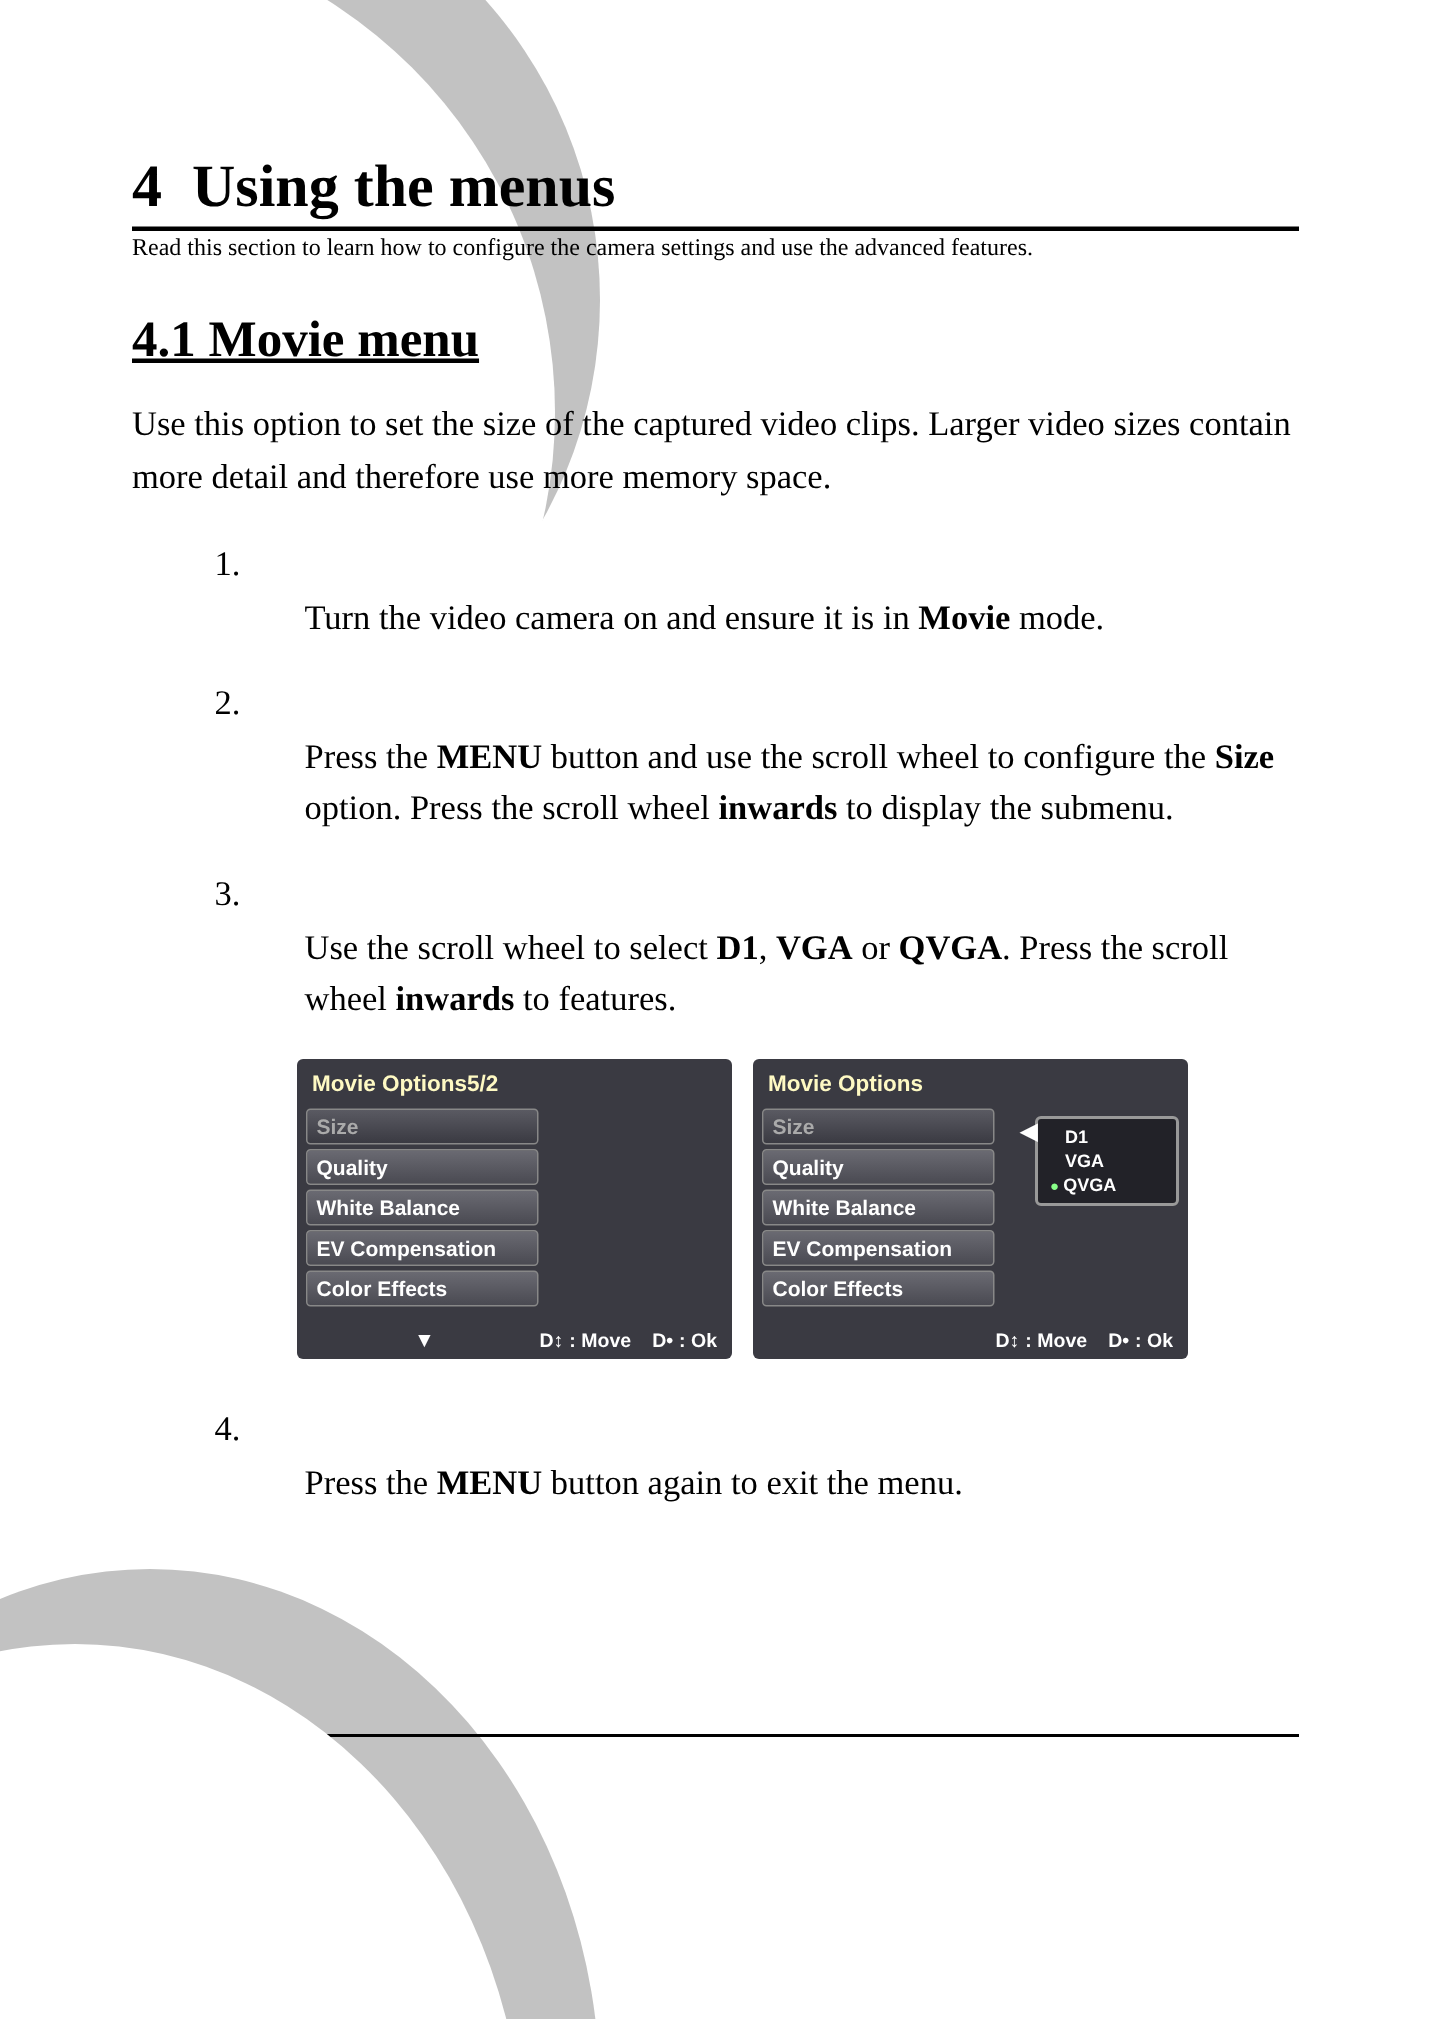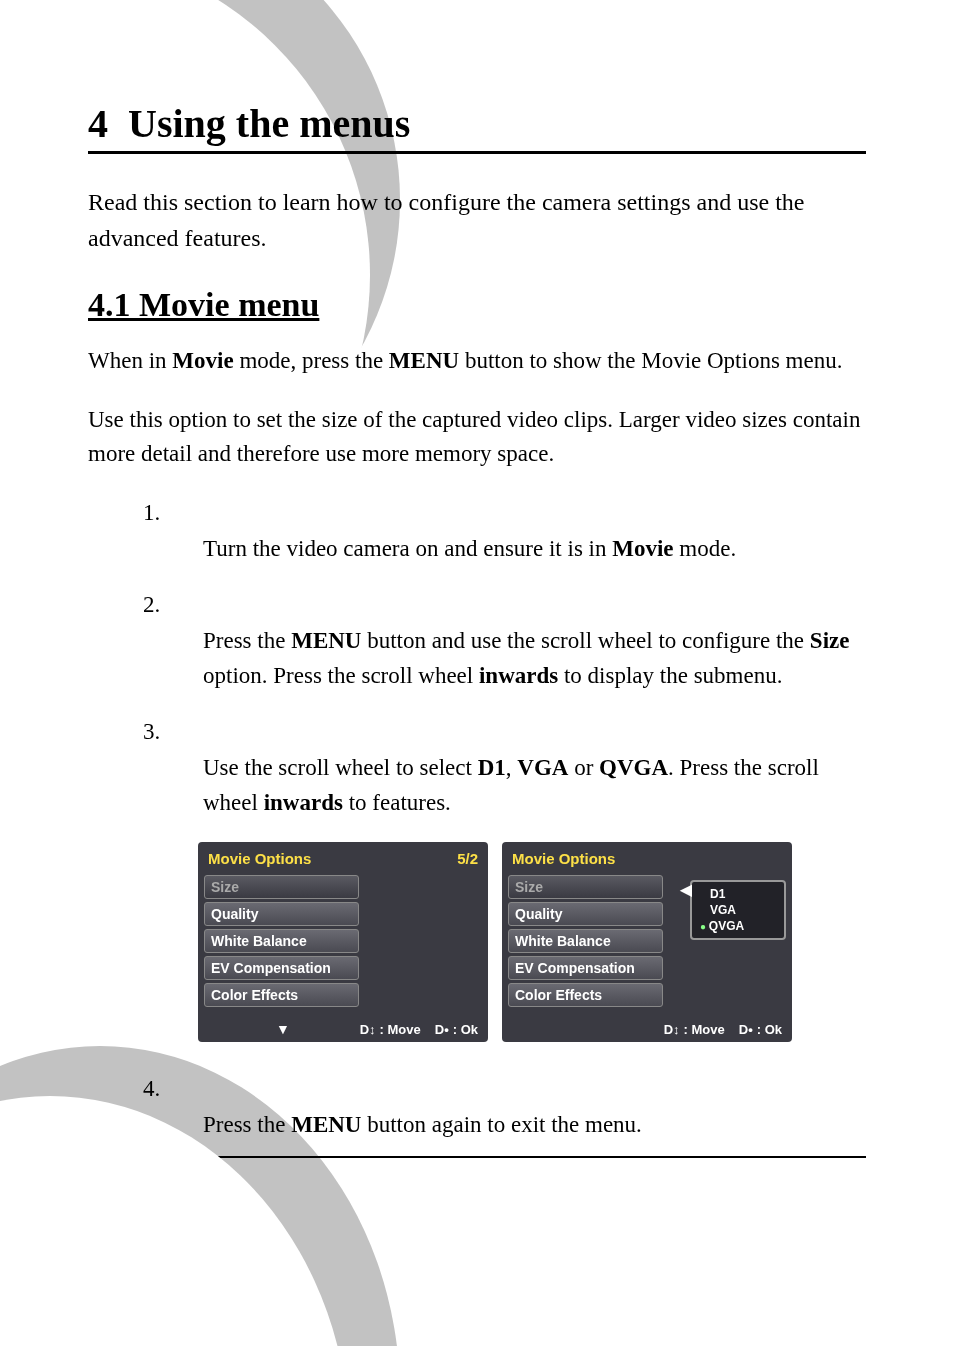--- a/index.html
+++ b/index.html
@@ -54,25 +54,24 @@
     .content {
       position: relative;
       z-index: 10;
       padding: 100px 88px 60px 88px;
     }
     h1 {
       font-size: 40px;
       font-weight: bold;
       border-bottom: 3px solid #000;
       padding-bottom: 4px;
-      margin-bottom: 30px;
     }
     h1 .chapter-num { margin-right: 20px; }
     .intro-text {
-      font-size: 24px;
+      font-size: 16px;
       line-height: 1.5;
       margin-bottom: 30px;
     }
     h2 {
       font-size: 34px;
       font-weight: bold;
       margin-bottom: 20px;
       text-decoration: underline;
     }
     .section-text {
@@ -115,26 +114,25 @@
     .cam-screen {
       width: 290px;
       height: 200px;
       background: #3a3a42;
       border-radius: 4px;
       padding: 6px;
       position: relative;
       font-family: Arial, sans-serif;
     }
     .cam-header {
-      color: #fde047;
+      color: #fef9c3;
       font-weight: bold;
       font-size: 15px;
       padding: 2px 4px 8px 4px;
       display: flex;
-      justify-content: space-between;
     }
     .cam-items {
       display: flex;
       flex-direction: column;
       gap: 3px;
     }
     .cam-item {
       background: linear-gradient(to bottom, #6a6a72, #4a4a52);
       color: #fff;
       font-size: 14px;
@@ -215,23 +213,20 @@
 <div class="bg-curve-4"></div>
 
 <div class="content">
   <h1>
     <span class="chapter-num">4</span><span>Using the menus</span>
   </h1>
 
   <p class="intro-text">Read this section to learn how to configure the camera settings and use the advanced features.</p>
 
   <h2>4.1 Movie menu</h2>
-  <p class="section-text">
-    <span>When in </span><b>Movie</b><span> mode, press the </span><b>MENU</b><span> button to show the Movie Options menu.</span>
-  </p>
 
   <p class="body-text">Use this option to set the size of the captured video clips. Larger video sizes contain more detail and therefore use more memory space.</p>
 
   <ol class="steps">
     <li>
       <span class="step-num">1.</span>
       <span class="step-content"><span>Turn the video camera on and ensure it is in </span><b>Movie</b><span> mode.</span></span>
     </li>
     <li>
       <span class="step-num">2.</span>

